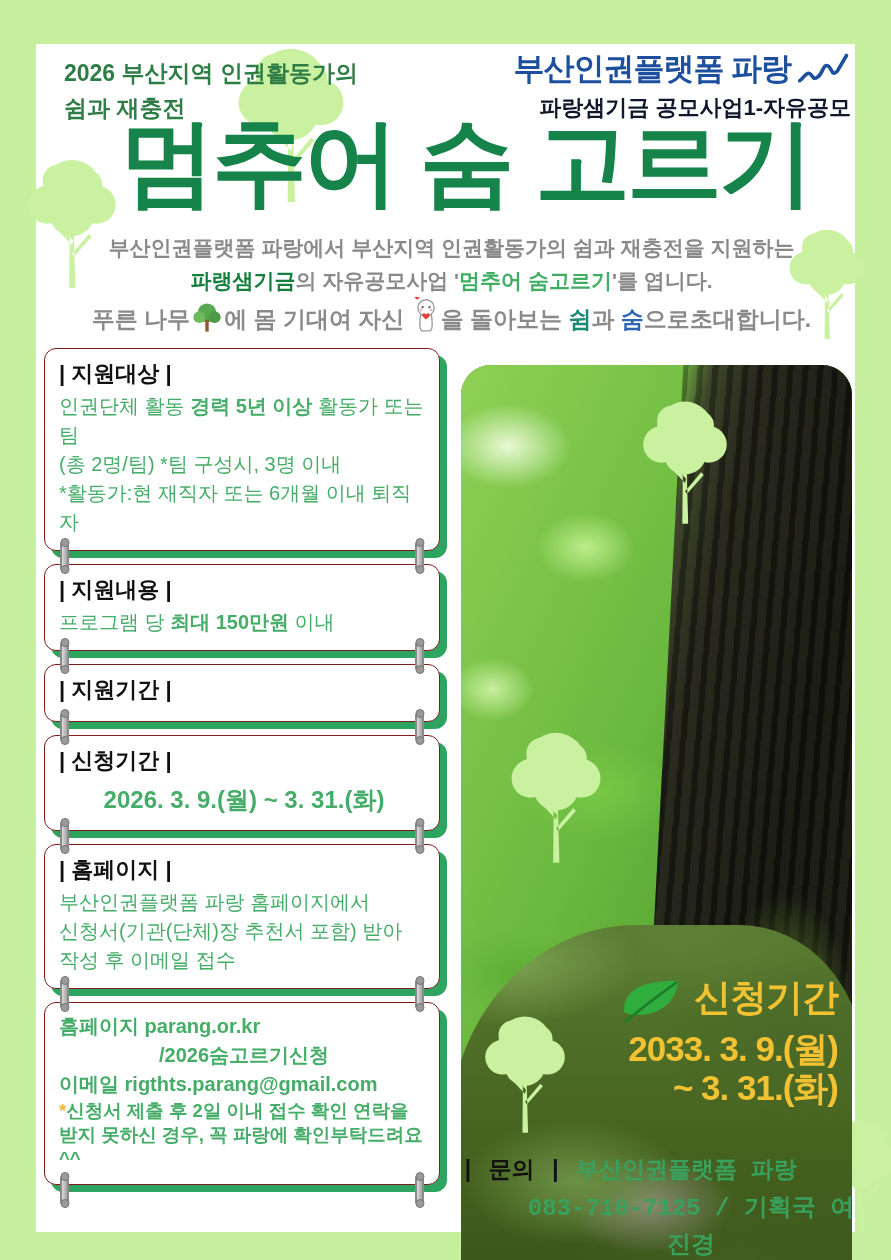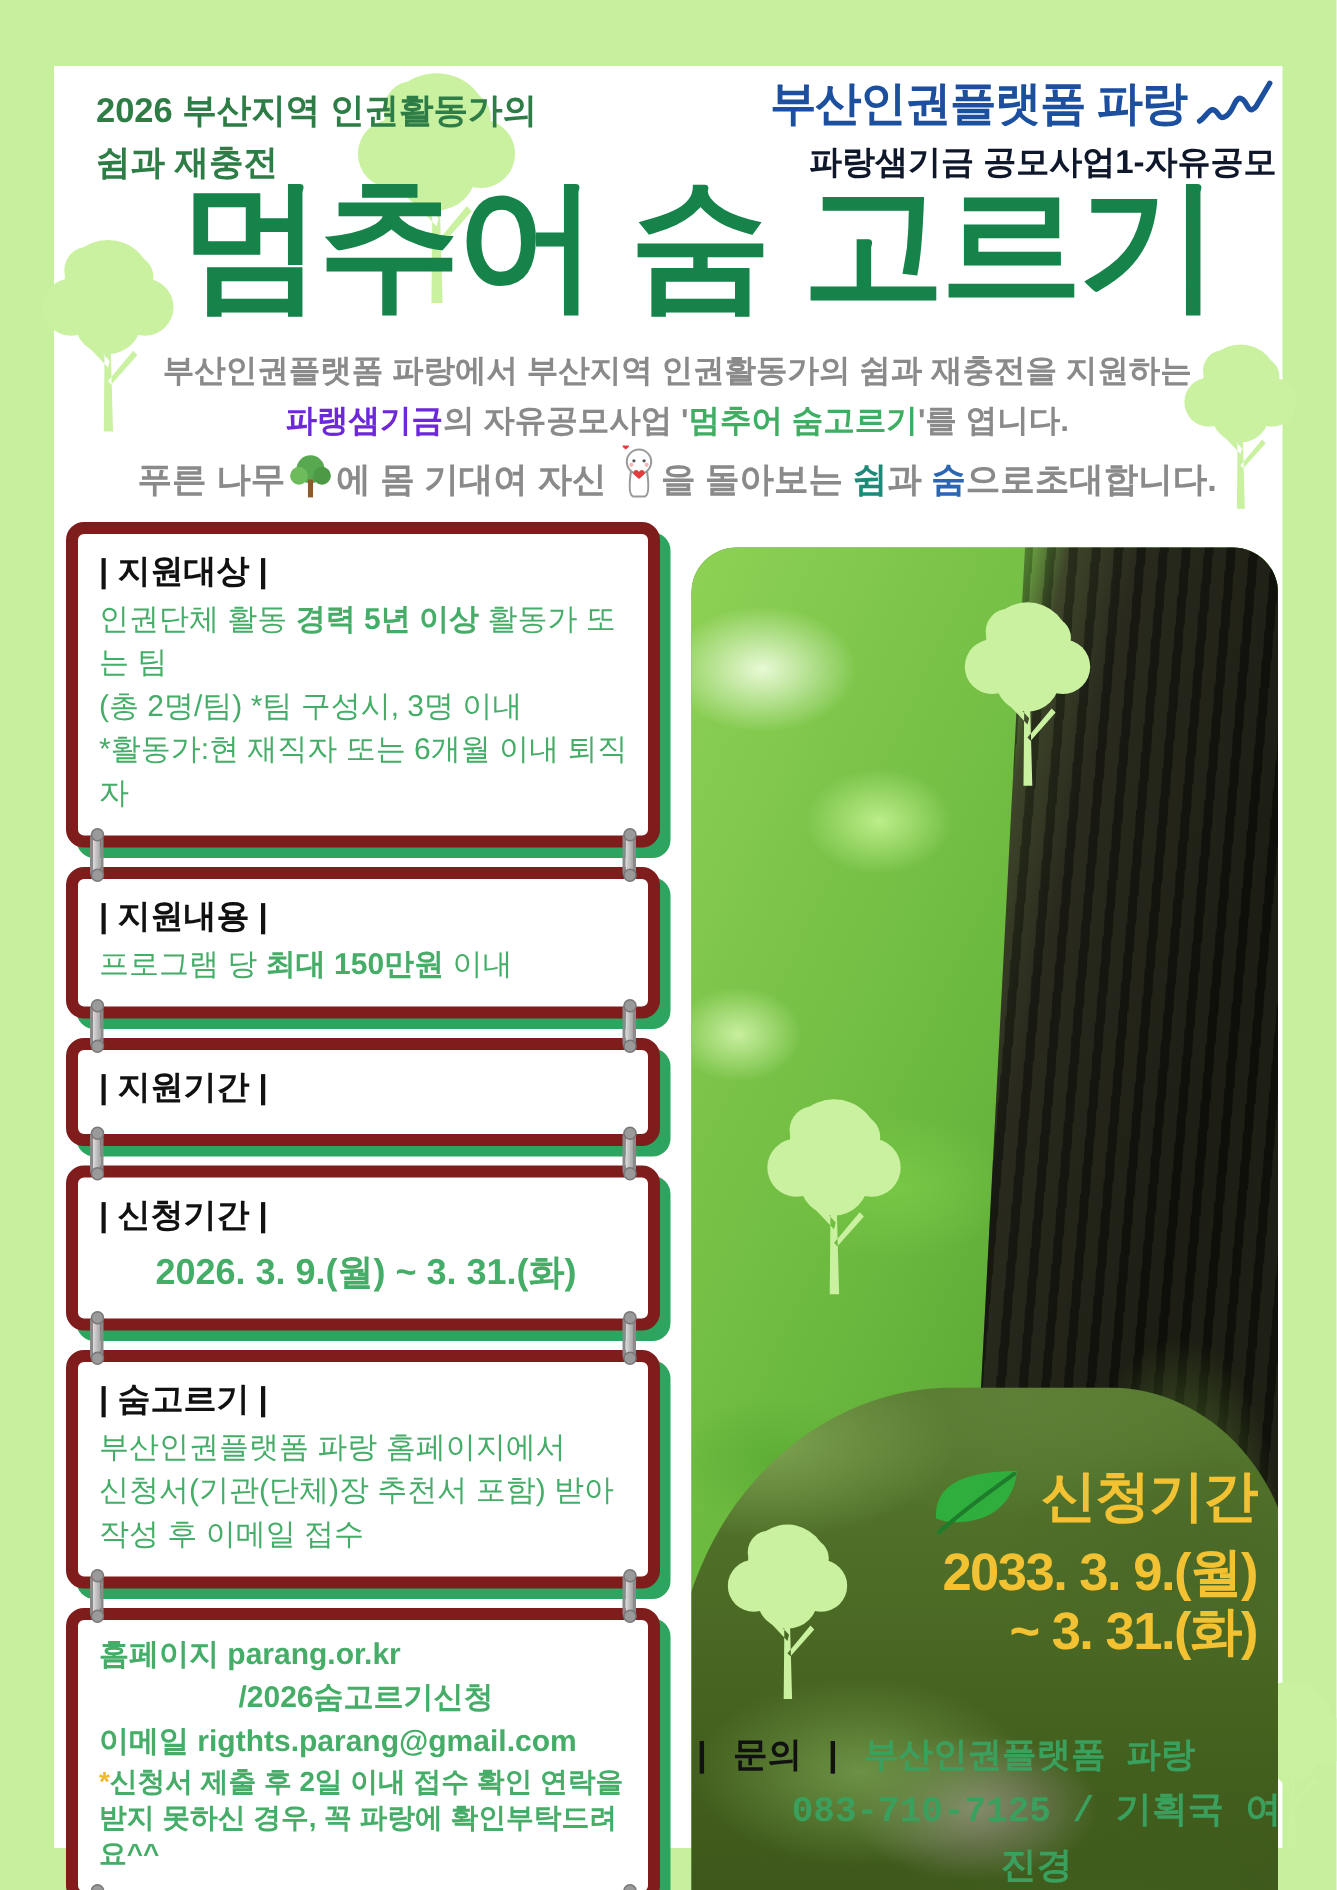--- a/index.html
+++ b/index.html
@@ -36,31 +36,31 @@
     text-align:center; font-size:95px; font-weight:900; color:#15834a;
     letter-spacing:-3px; white-space:nowrap;
   }
   
   .intro {
     position:absolute; left:30px; right:18px; top:231px; z-index:2;
     text-align:center; color:#8a8a8a; font-weight:bold;
     font-size:21px; line-height:1.58;
   }
   .intro .l3 { font-size:23px; }
-  .fund-blue { color:#6d28d9; }
+  .fund-blue { color:#15803d; }
   .hl-green  { color:#3fae63; }
   .rest-teal { color:#1d8a78; }
   .breath-blue { color:#2b66b3; }
   .inline-ico { display:inline-block; vertical-align:-8px; }
   
   .col {
     position:absolute; left:44px; top:348px; width:396px; z-index:2;
   }
   .box {
-    background:#fff; border:8px solid #7f1d1d; border-radius:12px;
+    background:#fff; border:1px solid #7f1d1d; border-radius:12px;
     box-shadow:7px 7px 0 #2da45f;
     padding:9px 10px 13px 14px;
     color:#45ad68; font-size:20px; line-height:1.45;
   }
   .box .heading { color:#111; font-weight:900; font-size:22px; margin-bottom:2px; }
   .box .c { text-align:left; }
   .box b { font-weight:900; }
   .date-line { text-align:center; font-size:24px; font-weight:900; margin-top:6px; }
   .gap { position:relative; height:13px; z-index:5; }
   .ring {
@@ -234,21 +234,21 @@
     <div class="heading">| 신청기간 |</div>
     <div class="date-line">2026. 3. 9.(월) ~ 3. 31.(화)</div>
   </div>
 
   <div class="gap">
       <span class="ring l"></span>
       <span class="ring r"></span>
     </div>
 
   <div class="box">
-    <div class="heading">| 숨고르기 |</div>
+    <div class="heading">| 홈페이지 |</div>
     <div class="c">부산인권플랫폼 파랑 홈페이지에서</div>
     <div class="c">신청서(기관(단체)장 추천서 포함) 받아</div>
     <div class="c">작성 후 이메일 접수</div>
   </div>
 
   <div class="gap">
       <span class="ring l"></span>
       <span class="ring r"></span>
     </div>
 

